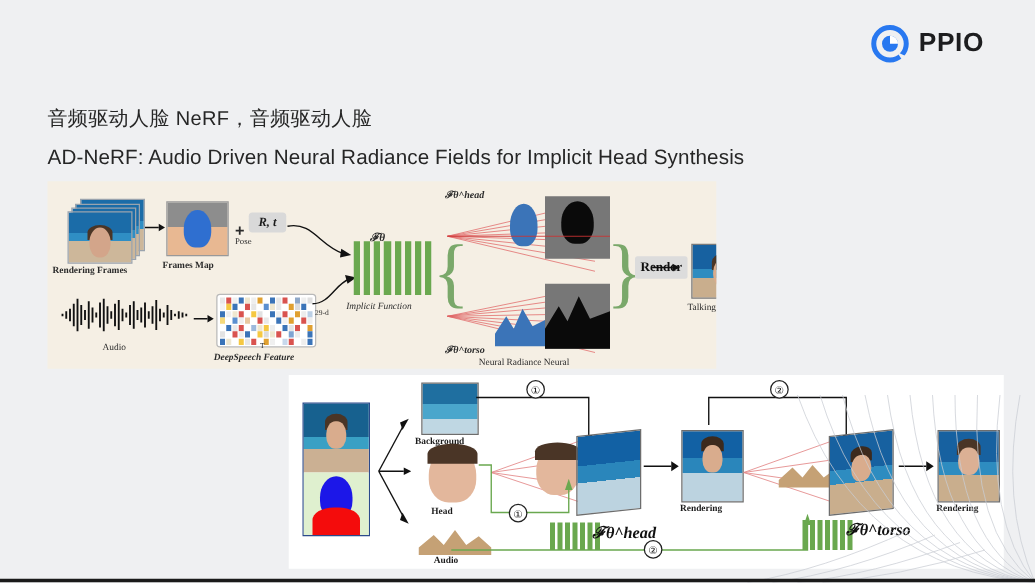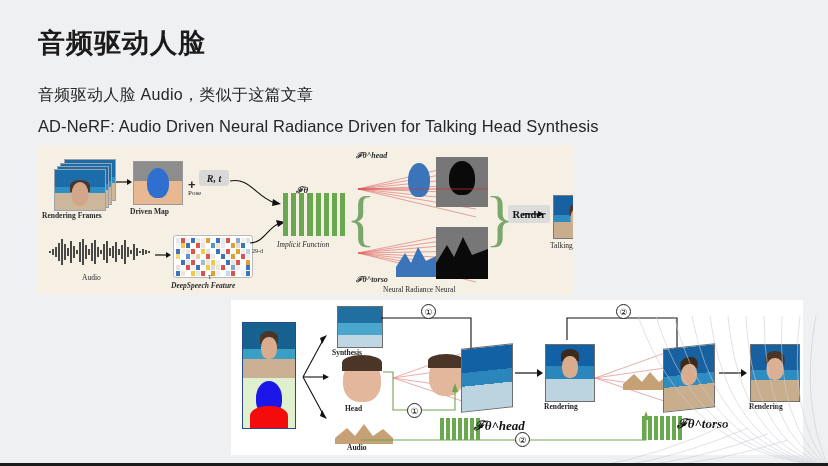--- a/index.html
+++ b/index.html
@@ -99,24 +99,34 @@
         color:#111;white-space:nowrap;}
 
   .fan{position:absolute;right:0;bottom:0;width:230px;height:150px;pointer-events:none;}
   svg{display:block;overflow:visible;}
 </style>
 </head>
 <body>
 
 <div class="slide">
 
-
-  <div class="page-title">音频驱动人脸</div>
-  <div class="sub-line-1">音频驱动人脸 Audio，类似于这篇文章</div>
-  <div class="sub-line-2">AD-NeRF: Audio Driven Neural Radiance Driven for Talking Head Synthesis</div>
+  <div class="logo">
+    <div class="logo-mark">
+      <svg width="30" height="30" viewBox="0 0 30 30">
+        <circle cx="15" cy="15" r="13" fill="none" stroke="#2878f0" stroke-width="4"></circle>
+        <circle cx="15" cy="15" r="6.4" fill="#2878f0"></circle>
+        <path d="M15 8.6 A6.4 6.4 0 0 1 21.4 15 L15 15 Z" fill="#ffffff"></path>
+        <path d="M20.5 21.5 L27 24.5 L24.5 27.5 Z" fill="#eff0f2"></path>
+      </svg>
+    </div>
+    <div class="logo-text">PPIO</div>
+  </div>
+
+  <div class="sub-line-1">音频驱动人脸 NeRF，音频驱动人脸</div>
+  <div class="sub-line-2">AD-NeRF: Audio Driven Neural Radiance Fields for Implicit Head Synthesis</div>
 
   <div class="fig1">
 
     <div class="frame-stack">
       <div class="fr"></div>
         <div class="fr"></div>
         <div class="fr"></div>
       <div class="fr">
           <div class="hair"></div>
           <div class="face"></div>
@@ -125,21 +135,21 @@
     <div class="cap" style="left:4px;top:66px;font-size:7.5px;">Rendering Frames</div>
 
     <svg style="position:absolute;left:78px;top:32px;" width="16" height="10">
       <line x1="0" y1="5" x2="11" y2="5" stroke="#111" stroke-width="1.2"></line>
       <polygon points="11,2 16,5 11,8" fill="#111"></polygon>
     </svg>
 
     <div class="parsing">
       <div class="pface"></div>
     </div>
-    <div class="cap" style="left:92px;top:62px;font-size:7.5px;">Driven Map</div>
+    <div class="cap" style="left:92px;top:62px;font-size:7.5px;">Frames Map</div>
 
     <div class="plus">+</div>
     <div class="rt-box">R, t</div>
     <div class="cap" style="left:150px;top:44px;font-size:7px;font-weight:normal;">Pose</div>
 
     <svg style="position:absolute;left:192px;top:30px;" width="55" height="36">
       <path d="M0 6 C20 2 26 22 45 28" fill="none" stroke="#111" stroke-width="1.1"></path>
       <polygon points="43,24 51,29 42,31" fill="#111"></polygon>
     </svg>
 
@@ -396,21 +406,21 @@
       <line x1="6" y1="45" x2="26" y2="45" stroke="#111" stroke-width="1.1"></line>
       <polygon points="26,42 32,45 26,48" fill="#111"></polygon>
       <line x1="6" y1="45" x2="6" y2="45" stroke="#111" stroke-width="1.1"></line>
       <line x1="6" y1="45" x2="26" y2="8" stroke="#111" stroke-width="1.1"></line>
       <polygon points="23,6 30,3 25,12" fill="#111"></polygon>
       <line x1="6" y1="45" x2="26" y2="82" stroke="#111" stroke-width="1.1"></line>
       <polygon points="23,84 30,87 25,78" fill="#111"></polygon>
     </svg>
 
     <div class="thumb bg-thumb" style="left:106px;top:6px;width:44px;height:40px;"></div>
-    <div class="cap" style="left:101px;top:48px;font-size:7.5px;">Synthesis</div>
+    <div class="cap" style="left:101px;top:48px;font-size:7.5px;">Background</div>
 
     <div class="head-cut" style="left:112px;top:58px;">
       <div style="position:absolute;left:50%;top:-6%;transform:translateX(-50%);width:40px;height:16px;border-radius:50% 50% 0 0;background:#4a3526;"></div>
     </div>
     <div class="cap" style="left:114px;top:104px;font-size:7.5px;">Head</div>
 
     <svg style="position:absolute;left:104px;top:122px;" width="58" height="22">
       <path d="M0 22 L0 16 L12 6 L20 14 L29 2 L38 14 L48 7 L58 16 L58 22 Z" fill="#c5a175"></path>
     </svg>
     <div class="cap" style="left:116px;top:143px;font-size:7.5px;">Audio</div>

